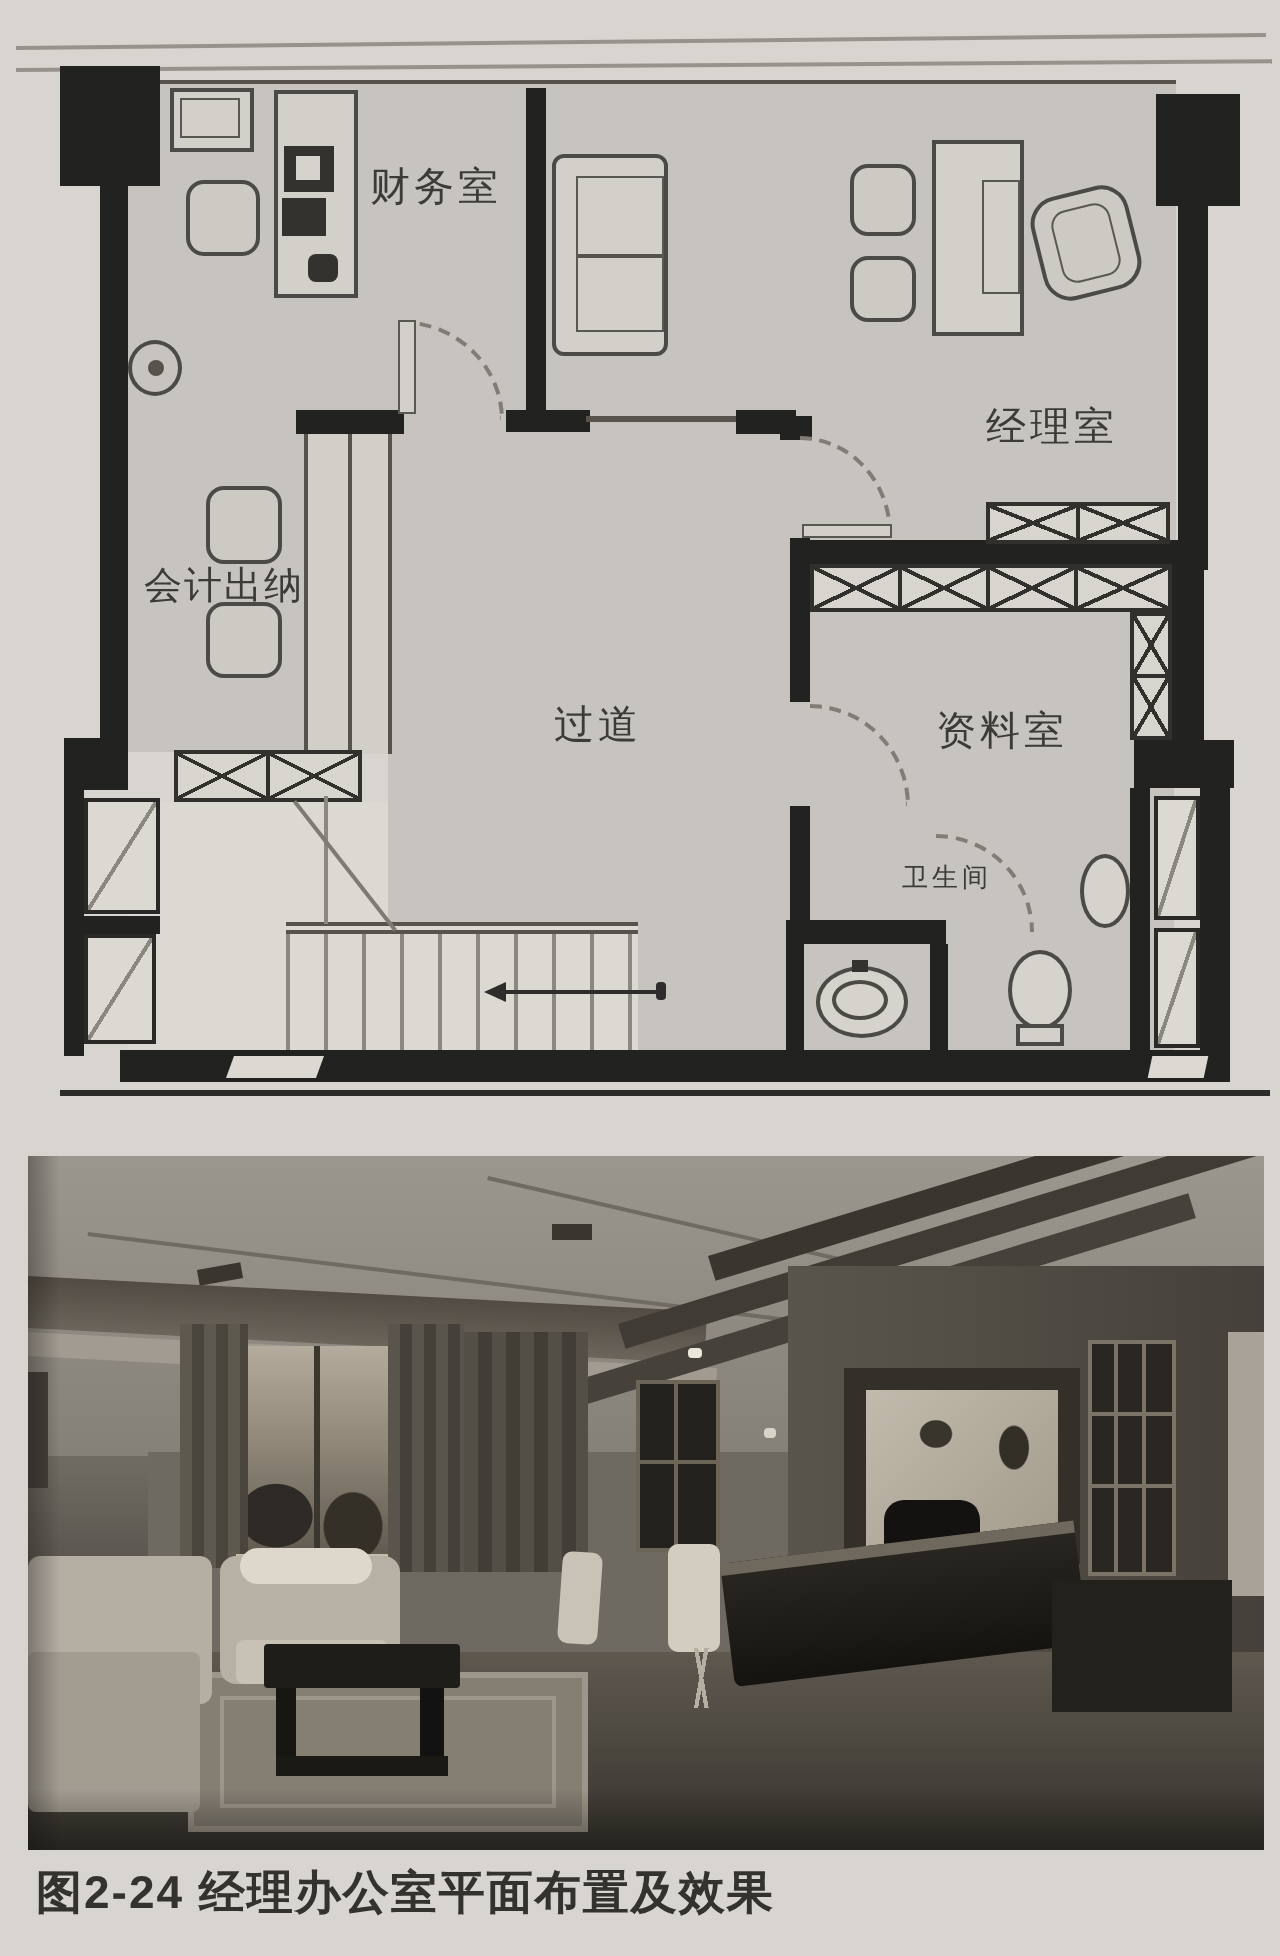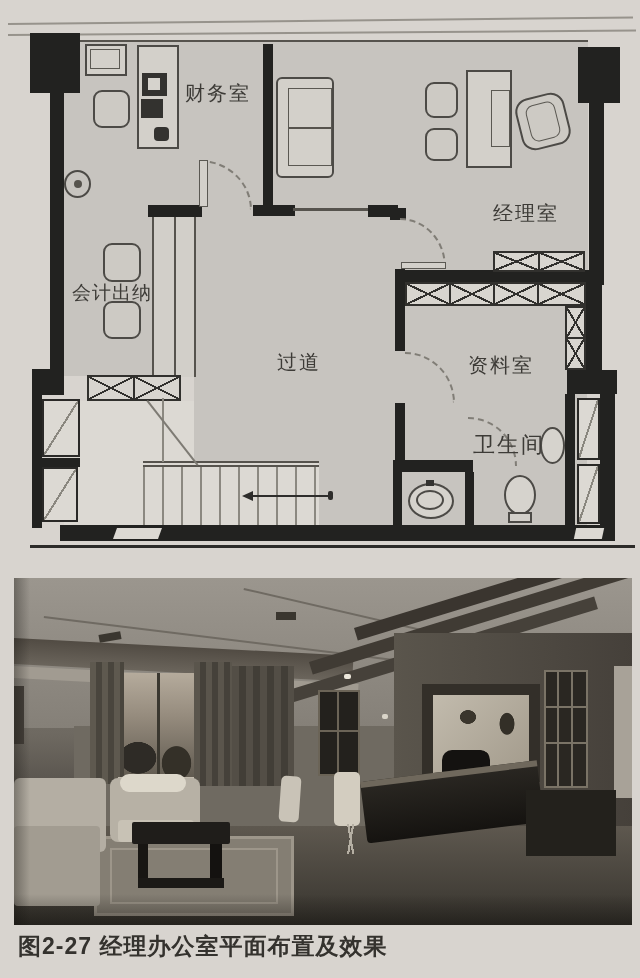--- a/index.html
+++ b/index.html
@@ -141,21 +141,21 @@
   <div class="dark" style="left:426px;top:480px;width:8px;height:6px;"></div>
   <div class="ellip" style="left:504px;top:475px;width:32px;height:40px;"></div>
   <div class="furn" style="left:508px;top:512px;width:24px;height:11px;"></div>
   <div class="ellip" style="left:540px;top:427px;width:25px;height:37px;"></div>
 
   <div class="rlabel" style="left:185px;top:80px;">财务室</div>
   <div class="rlabel" style="left:493px;top:200px;">经理室</div>
   <div class="rlabel" style="left:72px;top:280px;font-size:19px;letter-spacing:1px;">会计出纳</div>
   <div class="rlabel" style="left:277px;top:349px;">过道</div>
   <div class="rlabel" style="left:468px;top:352px;">资料室</div>
-  <div class="rlabel" style="left:473px;top:430px;font-size:22px;">卫生间</div>
+  <div class="rlabel" style="left:451px;top:430px;font-size:13px;">卫生间</div>
 </div>
 
 <div class="photo">
 
   <div class="pf" style="left:0;top:0;width:618px;height:150px;background:linear-gradient(180deg,#9b968e,#858078);"></div>
   <div class="pf" style="left:30px;top:38px;width:420px;height:2px;background:#6f6a62;transform:rotate(7deg);transform-origin:left top;"></div>
   <div class="pf" style="left:230px;top:10px;width:330px;height:2px;background:#6f6a62;transform:rotate(13deg);transform-origin:left top;"></div>
   <div class="pf" style="left:85px;top:55px;width:22px;height:8px;background:#3a362f;transform:rotate(-10deg);"></div>
   <div class="pf" style="left:160px;top:96px;width:22px;height:8px;background:#3a362f;transform:rotate(-8deg);"></div>
   <div class="pf" style="left:262px;top:34px;width:20px;height:8px;background:#3a362f;"></div>
@@ -219,13 +219,13 @@
   <div class="pf" style="left:346px;top:204px;width:178px;height:6px;background:#6f6revenue85e;background-color:#6f685c;transform:rotate(-7deg);transform-origin:left top;"></div>
   <div class="pf" style="left:512px;top:212px;width:90px;height:66px;background:#23211c;"></div>
   <div class="pf" style="left:266px;top:198px;width:20px;height:46px;background:#c9c3b7;border-radius:5px;transform:rotate(4deg);"></div>
   <div class="pf" style="left:320px;top:194px;width:26px;height:54px;background:#d3cdc0;border-radius:5px;"></div>
   <div class="pf" style="left:322px;top:246px;width:30px;height:30px;background:linear-gradient(100deg,transparent 46%,#b5afa3 46%,#b5afa3 52%,transparent 52%),linear-gradient(80deg,transparent 46%,#b5afa3 46%,#b5afa3 52%,transparent 52%);"></div>
 
   <div class="pf" style="left:0;top:0;width:16px;height:347px;background:linear-gradient(90deg,rgba(20,18,15,.35),transparent);"></div>
   <div class="pf" style="left:0;top:316px;width:618px;height:31px;background:linear-gradient(180deg,transparent,rgba(15,13,10,.45));"></div>
 </div>
 
-<div class="caption">图2-27 经理办公室平面布置及效果</div>
+<div class="caption">图2-24 经理办公室平面布置及效果</div>
 
 </body></html>

